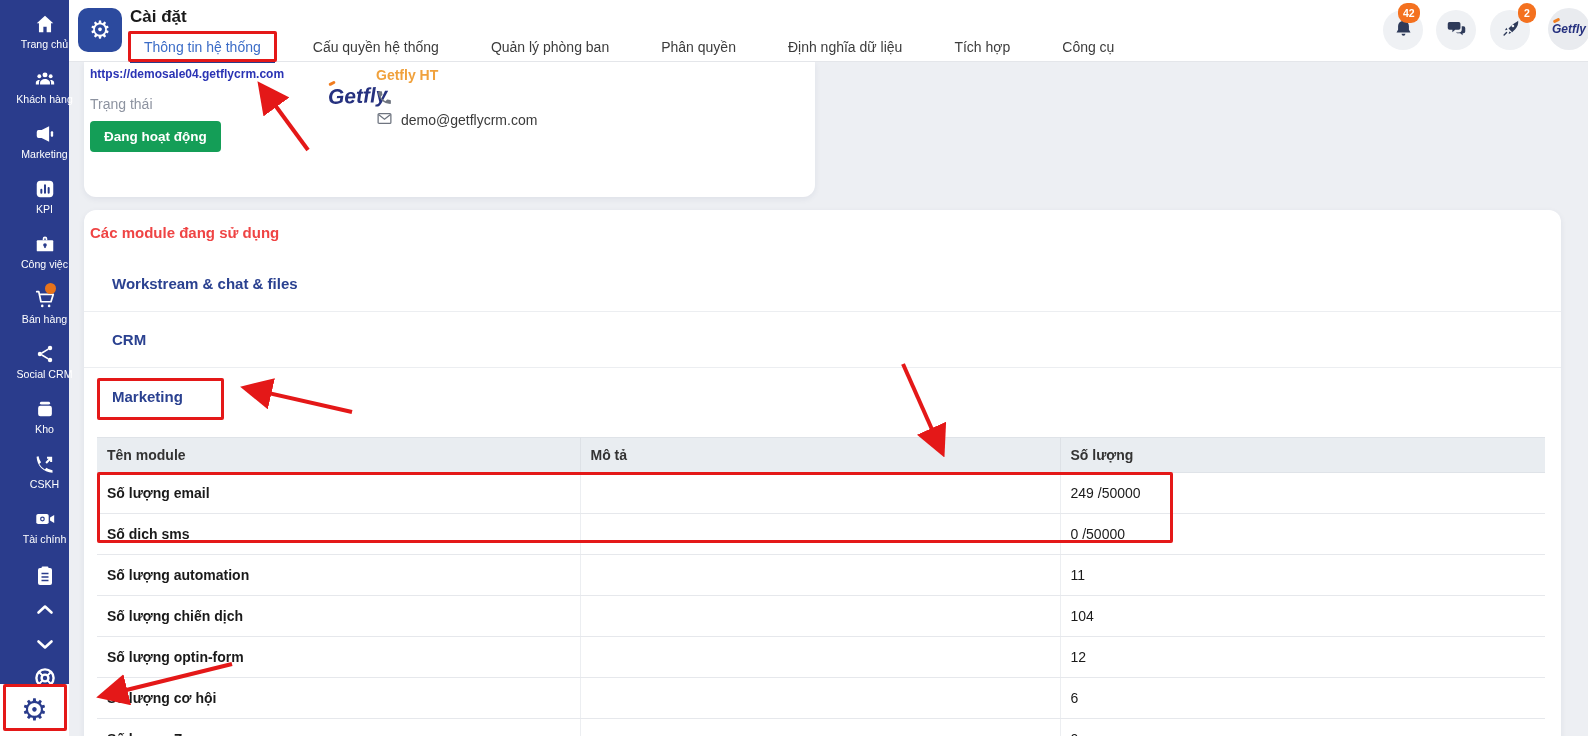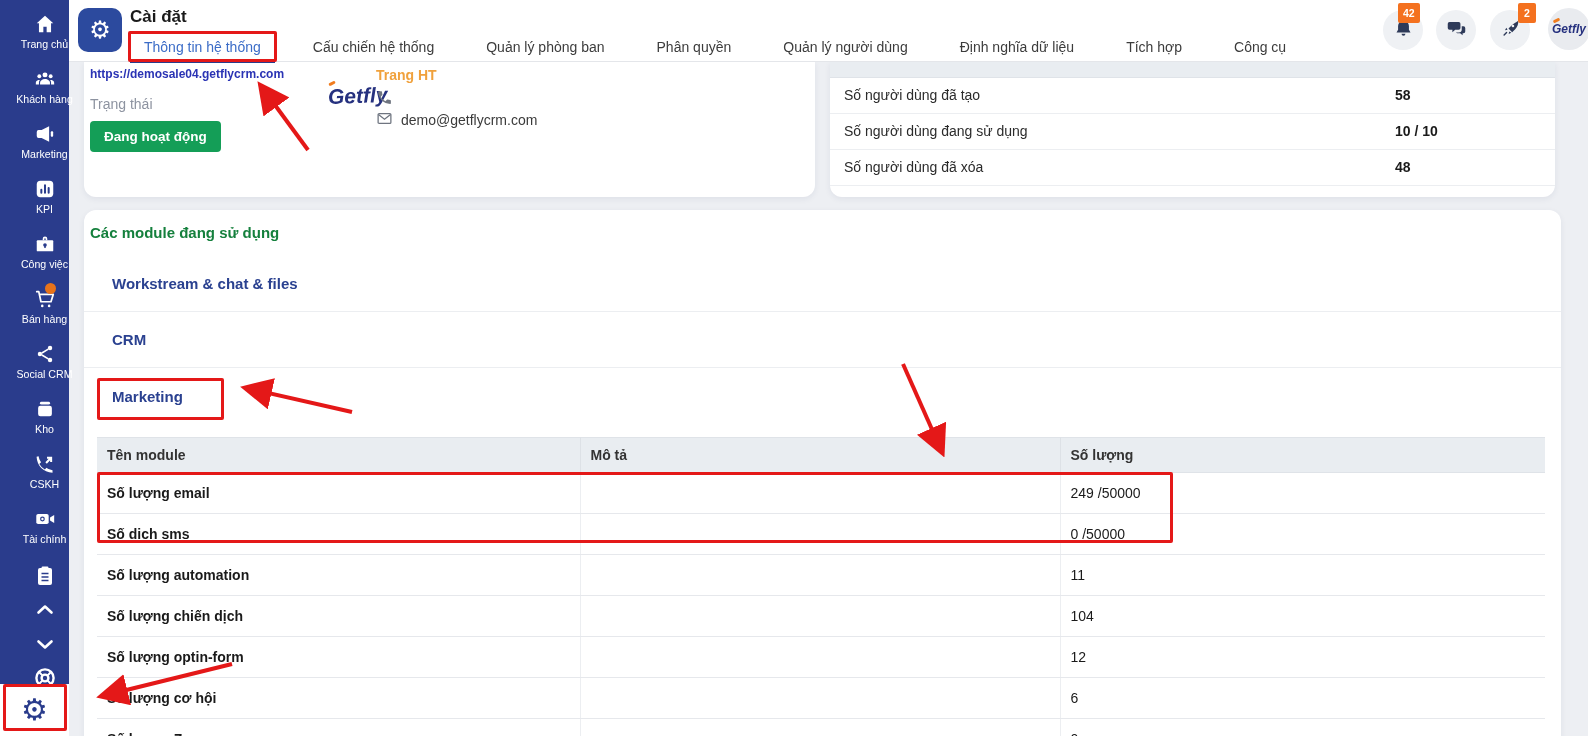--- a/index.html
+++ b/index.html
@@ -29,21 +29,21 @@
   
   .header{position:absolute;left:69px;top:0;width:1519px;height:62px;background:#fff;border-bottom:1px solid var(--border);z-index:4;}
   .app-icon{position:absolute;left:9px;top:8px;width:44px;height:44px;border-radius:10px;background:var(--appblue);color:#fff;display:flex;align-items:center;justify-content:center;font-size:24px;}
   .page-title{position:absolute;left:61px;top:7px;font-size:17px;font-weight:bold;color:#1a1a1a;}
   .tabs{position:absolute;left:61px;top:31px;height:31px;display:flex;align-items:stretch;gap:24px;}
   .tab{position:relative;display:flex;align-items:center;padding:0 14px;font-size:14px;color:#3c3c3c;cursor:pointer;white-space:nowrap;}
   .tab.active{color:var(--tabblue);}
   .tab.active::after{content:"";position:absolute;left:0;right:0;bottom:-1px;height:3px;background:var(--navy);}
   .hicon{position:absolute;top:10px;width:40px;height:40px;border-radius:50%;background:#eff1f4;color:#2e3a59;display:flex;align-items:center;justify-content:center;cursor:pointer;}
   .hicon svg{width:21px;height:21px;}
-  .badge{position:absolute;top:3px;height:18px;min-width:18px;padding:10px 5px;border-radius:2px;background:var(--orange);color:#fff;font-size:10.5px;font-weight:bold;display:flex;align-items:center;justify-content:center;z-index:6;}
+  .badge{position:absolute;top:3px;height:18px;min-width:18px;padding:10px 5px;border-radius:9px;background:var(--orange);color:#fff;font-size:10.5px;font-weight:bold;display:flex;align-items:center;justify-content:center;z-index:6;}
   .avatar{position:absolute;left:1479px;top:8px;width:42px;height:42px;border-radius:50%;background:#e9ebef;display:flex;align-items:center;justify-content:center;overflow:hidden;cursor:pointer;}
   .logo-text{font-style:italic;font-weight:bold;color:#26317f;position:relative;}
   .logo-text::before{content:"";position:absolute;left:1px;top:-3px;width:7px;height:3px;border-radius:2px;background:#f07c1e;transform:rotate(-25deg);}
   .avatar .logo-text{font-size:12px;}
 
   
   .card{position:absolute;background:#fff;box-shadow:0 2px 6px rgba(30,40,80,.07);}
   .card-system{left:84px;top:62px;width:731px;height:135px;border-radius:0 0 12px 12px;}
   .card-users{left:830px;top:62px;width:725px;height:135px;border-radius:0 0 12px 12px;}
   .card-modules{left:84px;top:210px;width:1477px;height:560px;border-radius:12px;}
@@ -55,21 +55,21 @@
   .admin-name{position:absolute;left:292px;top:5px;font-size:14px;font-weight:bold;color:var(--adminorange);}
   .contact-line{position:absolute;left:292px;display:flex;align-items:center;gap:8px;color:#6f7580;font-size:14px;}
   .contact-line svg{width:17px;height:17px;}
   .contact-line .ctext{color:#3a3a3a;}
 
   .users-strip{position:absolute;left:0;top:0;width:100%;height:16px;background:var(--thbg);border-bottom:1px solid #dfe3e8;}
   .u-row{position:absolute;left:0;width:100%;height:36px;border-bottom:1px solid #eceef1;}
   .u-label{position:absolute;left:14px;top:9px;font-size:14px;color:#2b2b2b;}
   .u-value{position:absolute;left:565px;top:9px;font-size:14px;font-weight:bold;color:#1a1a1a;}
 
-  .mod-title{position:absolute;left:6px;top:14px;font-size:15px;font-weight:bold;color:#15803d;}
+  .mod-title{position:absolute;left:6px;top:14px;font-size:15px;font-weight:bold;color:#ef4444;}
   .acc-list{position:absolute;left:0;top:46px;width:100%;}
   .acc-row{height:56px;display:flex;align-items:center;padding-left:28px;border-bottom:1px solid #eceef1;cursor:pointer;}
   .acc-row:last-child{border-bottom:none;}
   .acc-label{font-size:15px;font-weight:bold;color:var(--accnavy);}
 
   .mtable{position:absolute;left:13px;top:227px;width:1448px;border-collapse:collapse;table-layout:fixed;}
   .mtable th{background:var(--thbg);font-size:14px;font-weight:bold;color:#333;text-align:left;height:35px;padding:0 10px;border:1px solid #dfe3e8;border-left:none;border-right:1px solid #dde1e6;}
   .mtable th:last-child{border-right:none;}
   .mtable td{height:37px;font-size:14px;color:#1a1a1a;padding:12px 10px;border-bottom:1px solid #e6e8ec;border-right:1px solid #eceef1;}
   .mtable td:last-child{border-right:none;}
@@ -220,24 +220,23 @@
     </div>
   </aside>
 
   <header class="header">
     <div class="app-icon">
         <span>⚙</span>
       </div>
     <div class="page-title">Cài đặt</div>
     <nav class="tabs" id="tabs">
         <div class="tab active">Thông tin hệ thống</div>
-        <div class="tab">Cấu chiến hệ thống</div>
+        <div class="tab">Cấu quyền hệ thống</div>
         <div class="tab">Quản lý phòng ban</div>
         <div class="tab">Phân quyền</div>
-        <div class="tab">Quản lý người dùng</div>
         <div class="tab">Định nghĩa dữ liệu</div>
         <div class="tab">Tích hợp</div>
         <div class="tab">Công cụ</div>
       </nav>
 
     <div class="hicon" style="left:1314px">
       <span><svg viewBox="0 0 24 24" fill="currentColor">
             <path d="M12 3a6.2 6.2 0 0 0-6.2 6.2v4.1L4 16.5h16l-1.8-3.2V9.2A6.2 6.2 0 0 0 12 3z"></path>
             <path d="M9.8 18a2.2 2.2 0 0 0 4.4 0z"></path>
           </svg></span>
@@ -264,53 +263,36 @@
     <div class="avatar">
       <span class="logo-text">Getfly</span>
     </div>
   </header>
 
   <section class="card card-system">
     <a class="sys-url" href="#">https://demosale04.getflycrm.com</a>
     <div class="sys-status-label">Trạng thái</div>
     <div class="status-badge">Đang hoạt động</div>
     <div class="sys-logo logo-text">Getfly</div>
-    <div class="admin-name">Trang HT</div>
+    <div class="admin-name">Getfly HT</div>
     <div class="contact-line" style="top:27px">
       <span><svg viewBox="0 0 24 24" fill="currentColor">
             <path d="M6.6 10.8a15.1 15.1 0 0 0 6.6 6.6l2.2-2.2a1 1 0 0 1 1-.25 11.4 11.4 0 0 0 3.6.57 1 1 0 0 1 1 1V20a1 1 0 0 1-1 1A17 17 0 0 1 3 4a1 1 0 0 1 1-1h3.5a1 1 0 0 1 1 1 11.4 11.4 0 0 0 .57 3.6 1 1 0 0 1-.25 1z"></path>
           </svg></span>
       <span class="ctext"></span>
     </div>
     <div class="contact-line" style="top:48px">
       <span><svg viewBox="0 0 24 24" fill="none" stroke="currentColor" stroke-width="1.8">
             <rect x="3" y="5" width="18" height="14" rx="1.5"></rect>
             <path d="M3.5 6.5L12 13l8.5-6.5"></path>
           </svg></span>
       <span class="ctext">demo@getflycrm.com</span>
     </div>
   </section>
 
-  <section class="card card-users">
-    <div class="users-strip"></div>
-    <div id="u-rows">
-        <div class="u-row" style="top: 16px;">
-          <span class="u-label">Số người dùng đã tạo</span>
-          <span class="u-value">58</span>
-        </div>
-        <div class="u-row" style="top: 52px;">
-          <span class="u-label">Số người dùng đang sử dụng</span>
-          <span class="u-value">10 / 10</span>
-        </div>
-        <div class="u-row" style="top: 88px;">
-          <span class="u-label">Số người dùng đã xóa</span>
-          <span class="u-value">48</span>
-        </div>
-      </div>
-  </section>
 
   <section class="card card-modules">
     <div class="mod-title">Các module đang sử dụng</div>
     <div class="acc-list" id="acc-list">
         <div class="acc-row">
           <span class="acc-label">Workstream &amp; chat &amp; files</span>
         </div>
         <div class="acc-row">
           <span class="acc-label">CRM</span>
         </div>

